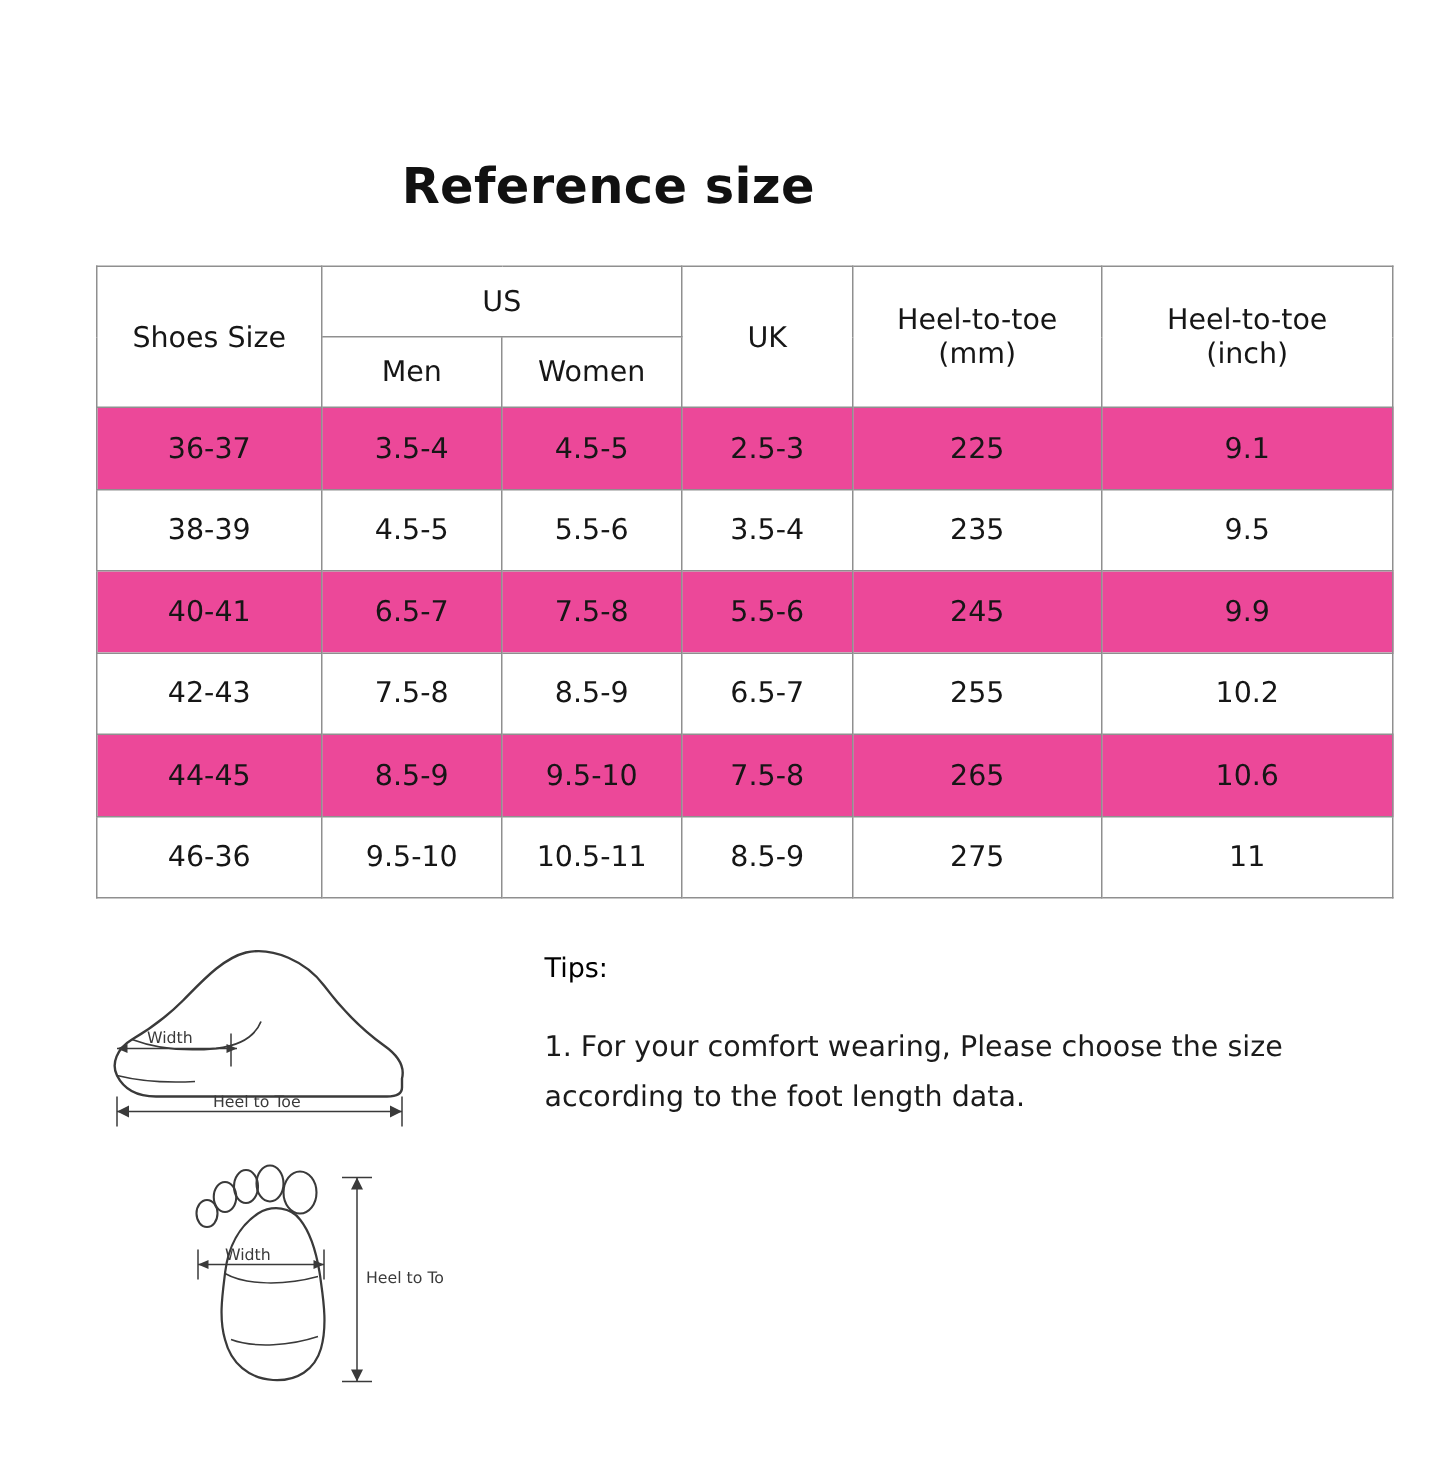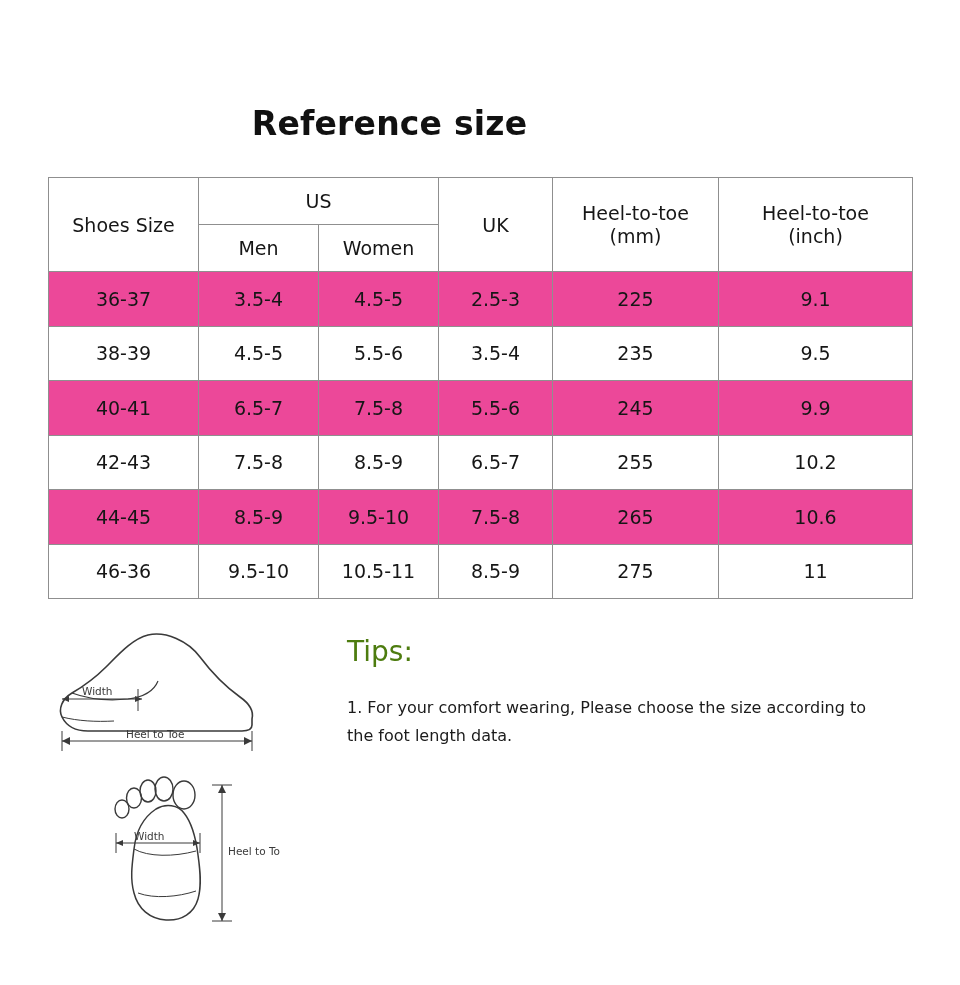--- a/index.html
+++ b/index.html
@@ -12,20 +12,21 @@
     height: 985px;
     font-family: "DejaVu Sans", sans-serif;
     color: #1b1b1b;
     position: relative;
     overflow: hidden;
   }
   .page {
     width: 779px;
     height: 985px;
     position: relative;
+    margin-left: 16px;
   }
   .title {
     text-align: center;
     font-size: 33px;
     font-weight: bold;
     letter-spacing: 0.2px;
     margin: 0;
     padding-top: 104px;
     color: #111111;
   }
@@ -103,27 +104,27 @@
     width: 285px;
     position: relative;
     text-align: center;
   }
   .tips {
     flex: 1;
     padding-left: 14px;
     padding-top: 10px;
   }
   .tips-title {
-    font-size: 28px;
-    color: #4d7c0f;
+    font-size: 18px;
+    color: #000000;
     margin: 0 0 26px 0;
     font-weight: normal;
   }
   .tip-line {
-    font-size: 16px;
+    font-size: 19px;
     line-height: 1.75;
     color: #1b1b1b;
     margin: 0 0 10px 0;
     max-width: 545px;
   }
   .diagram-side {
     position: absolute;
     left: 0;
     top: 0;
   }

